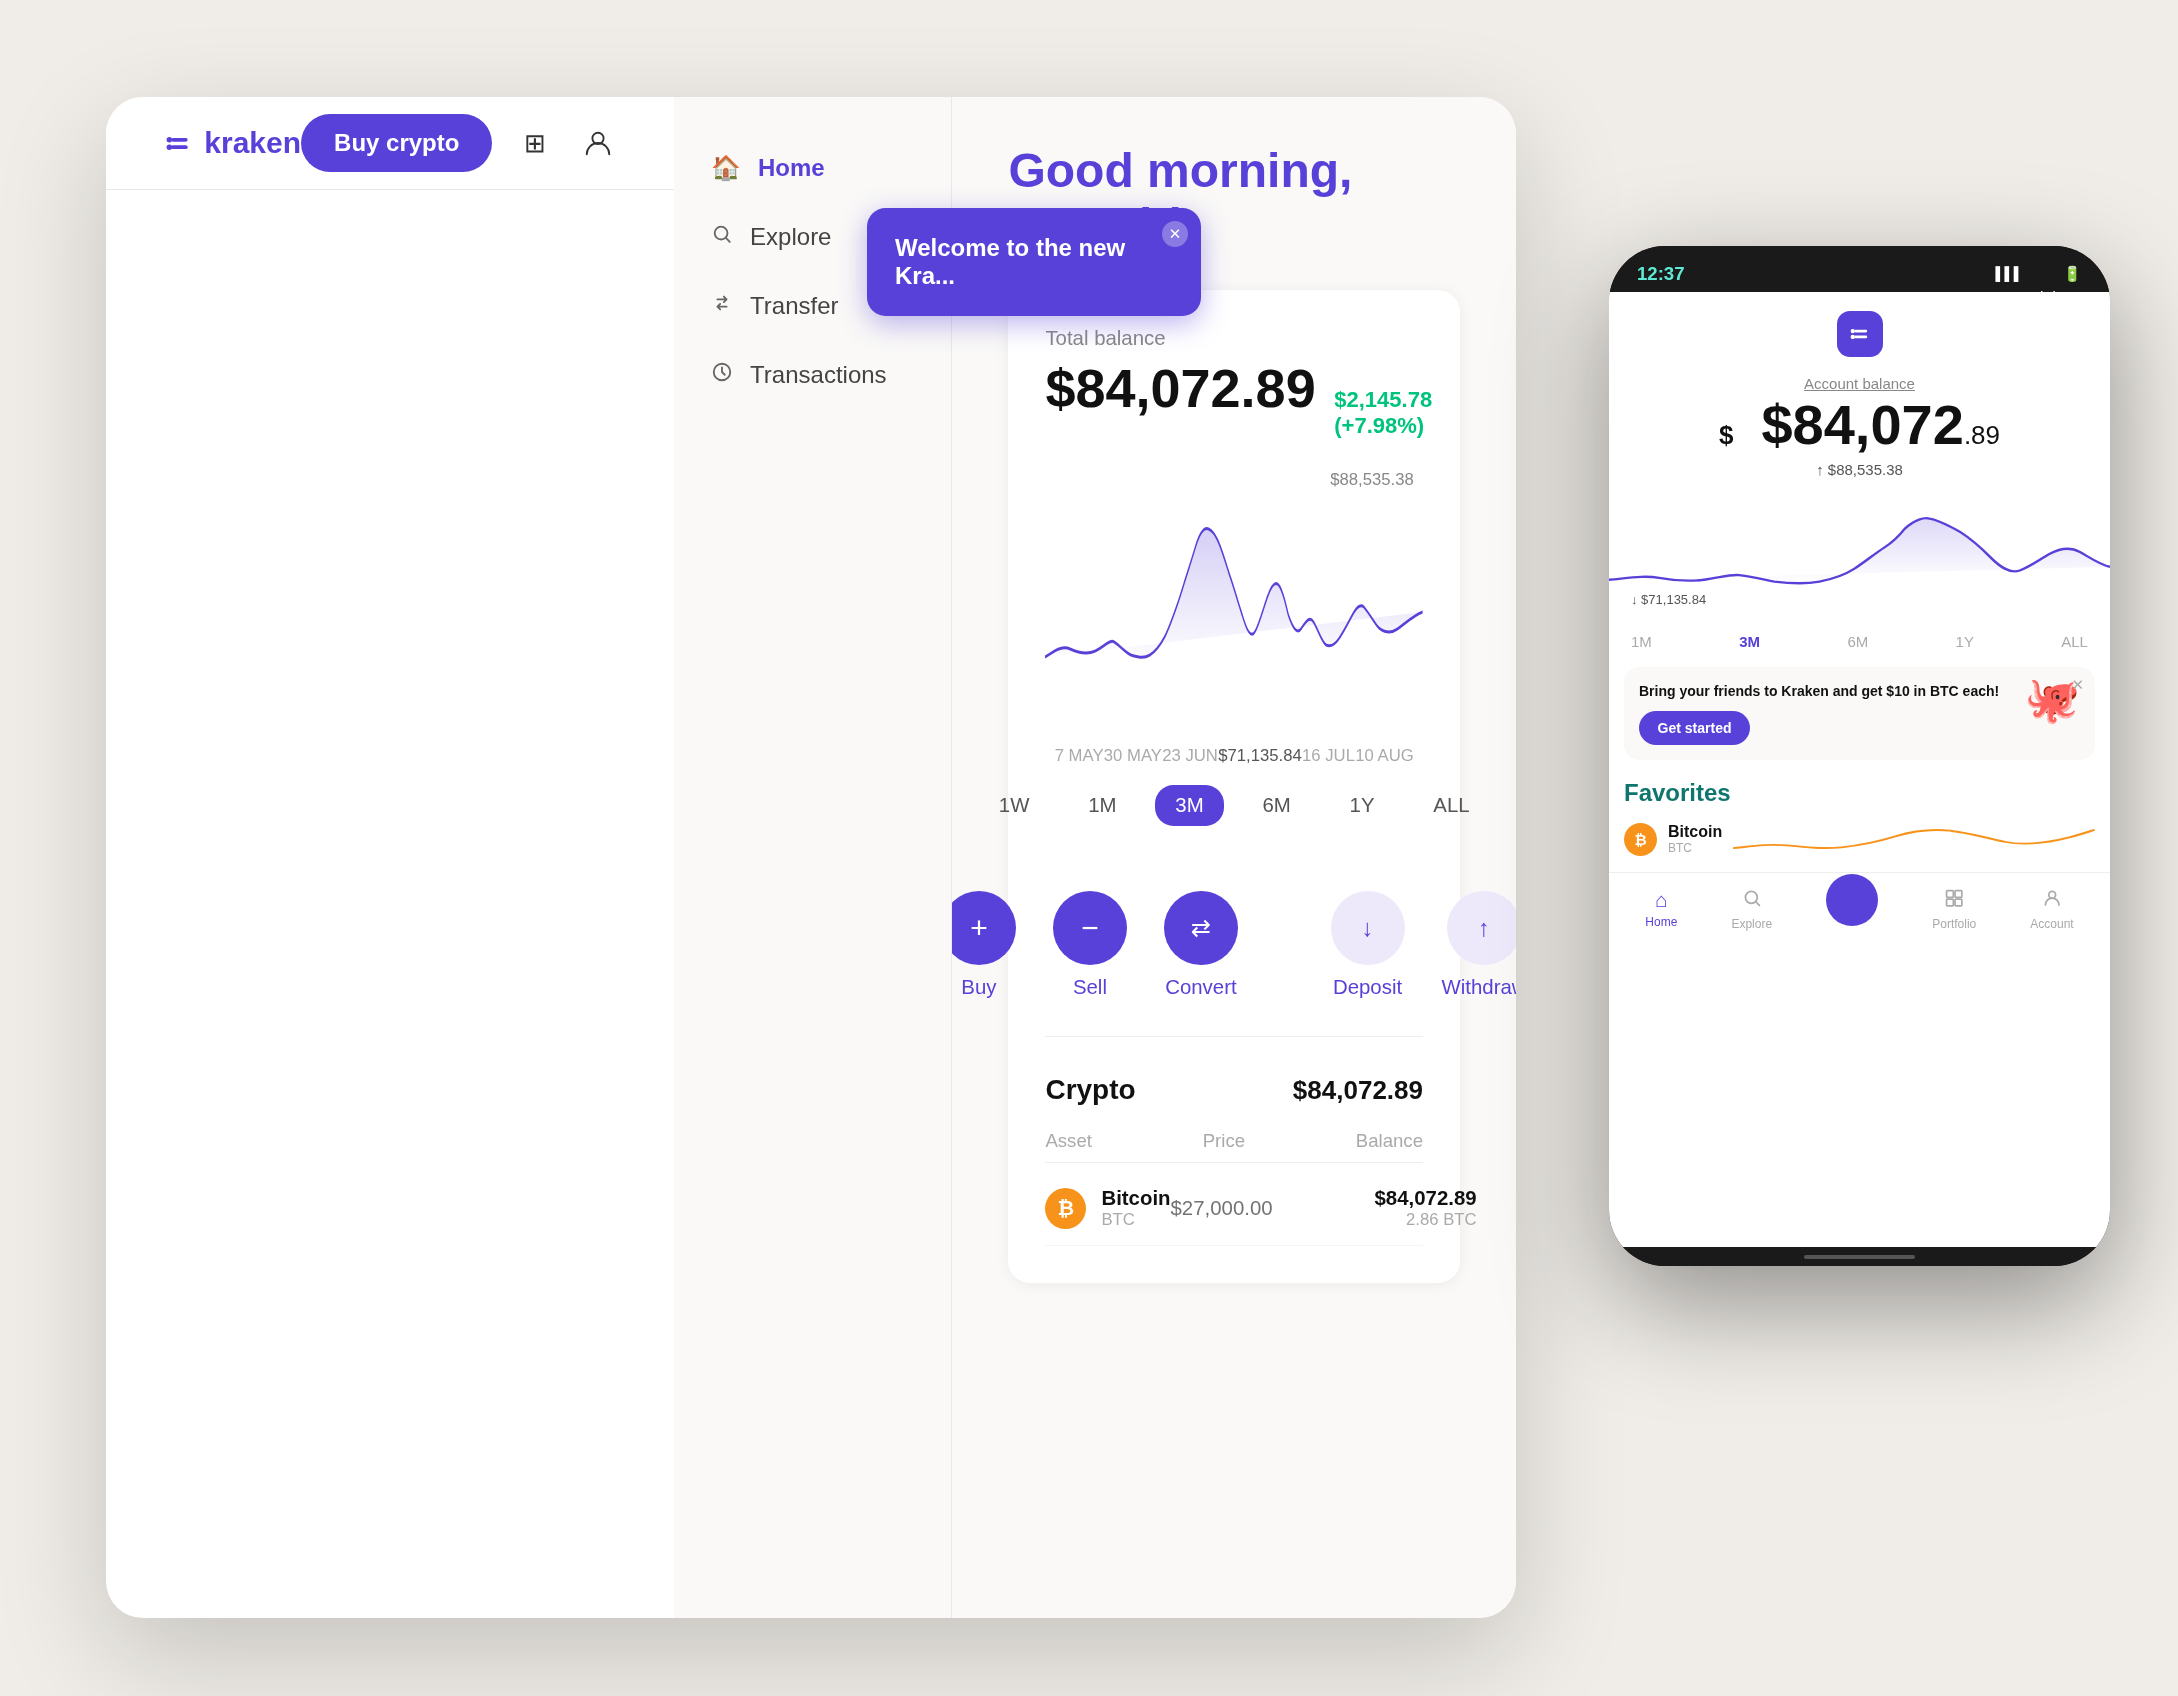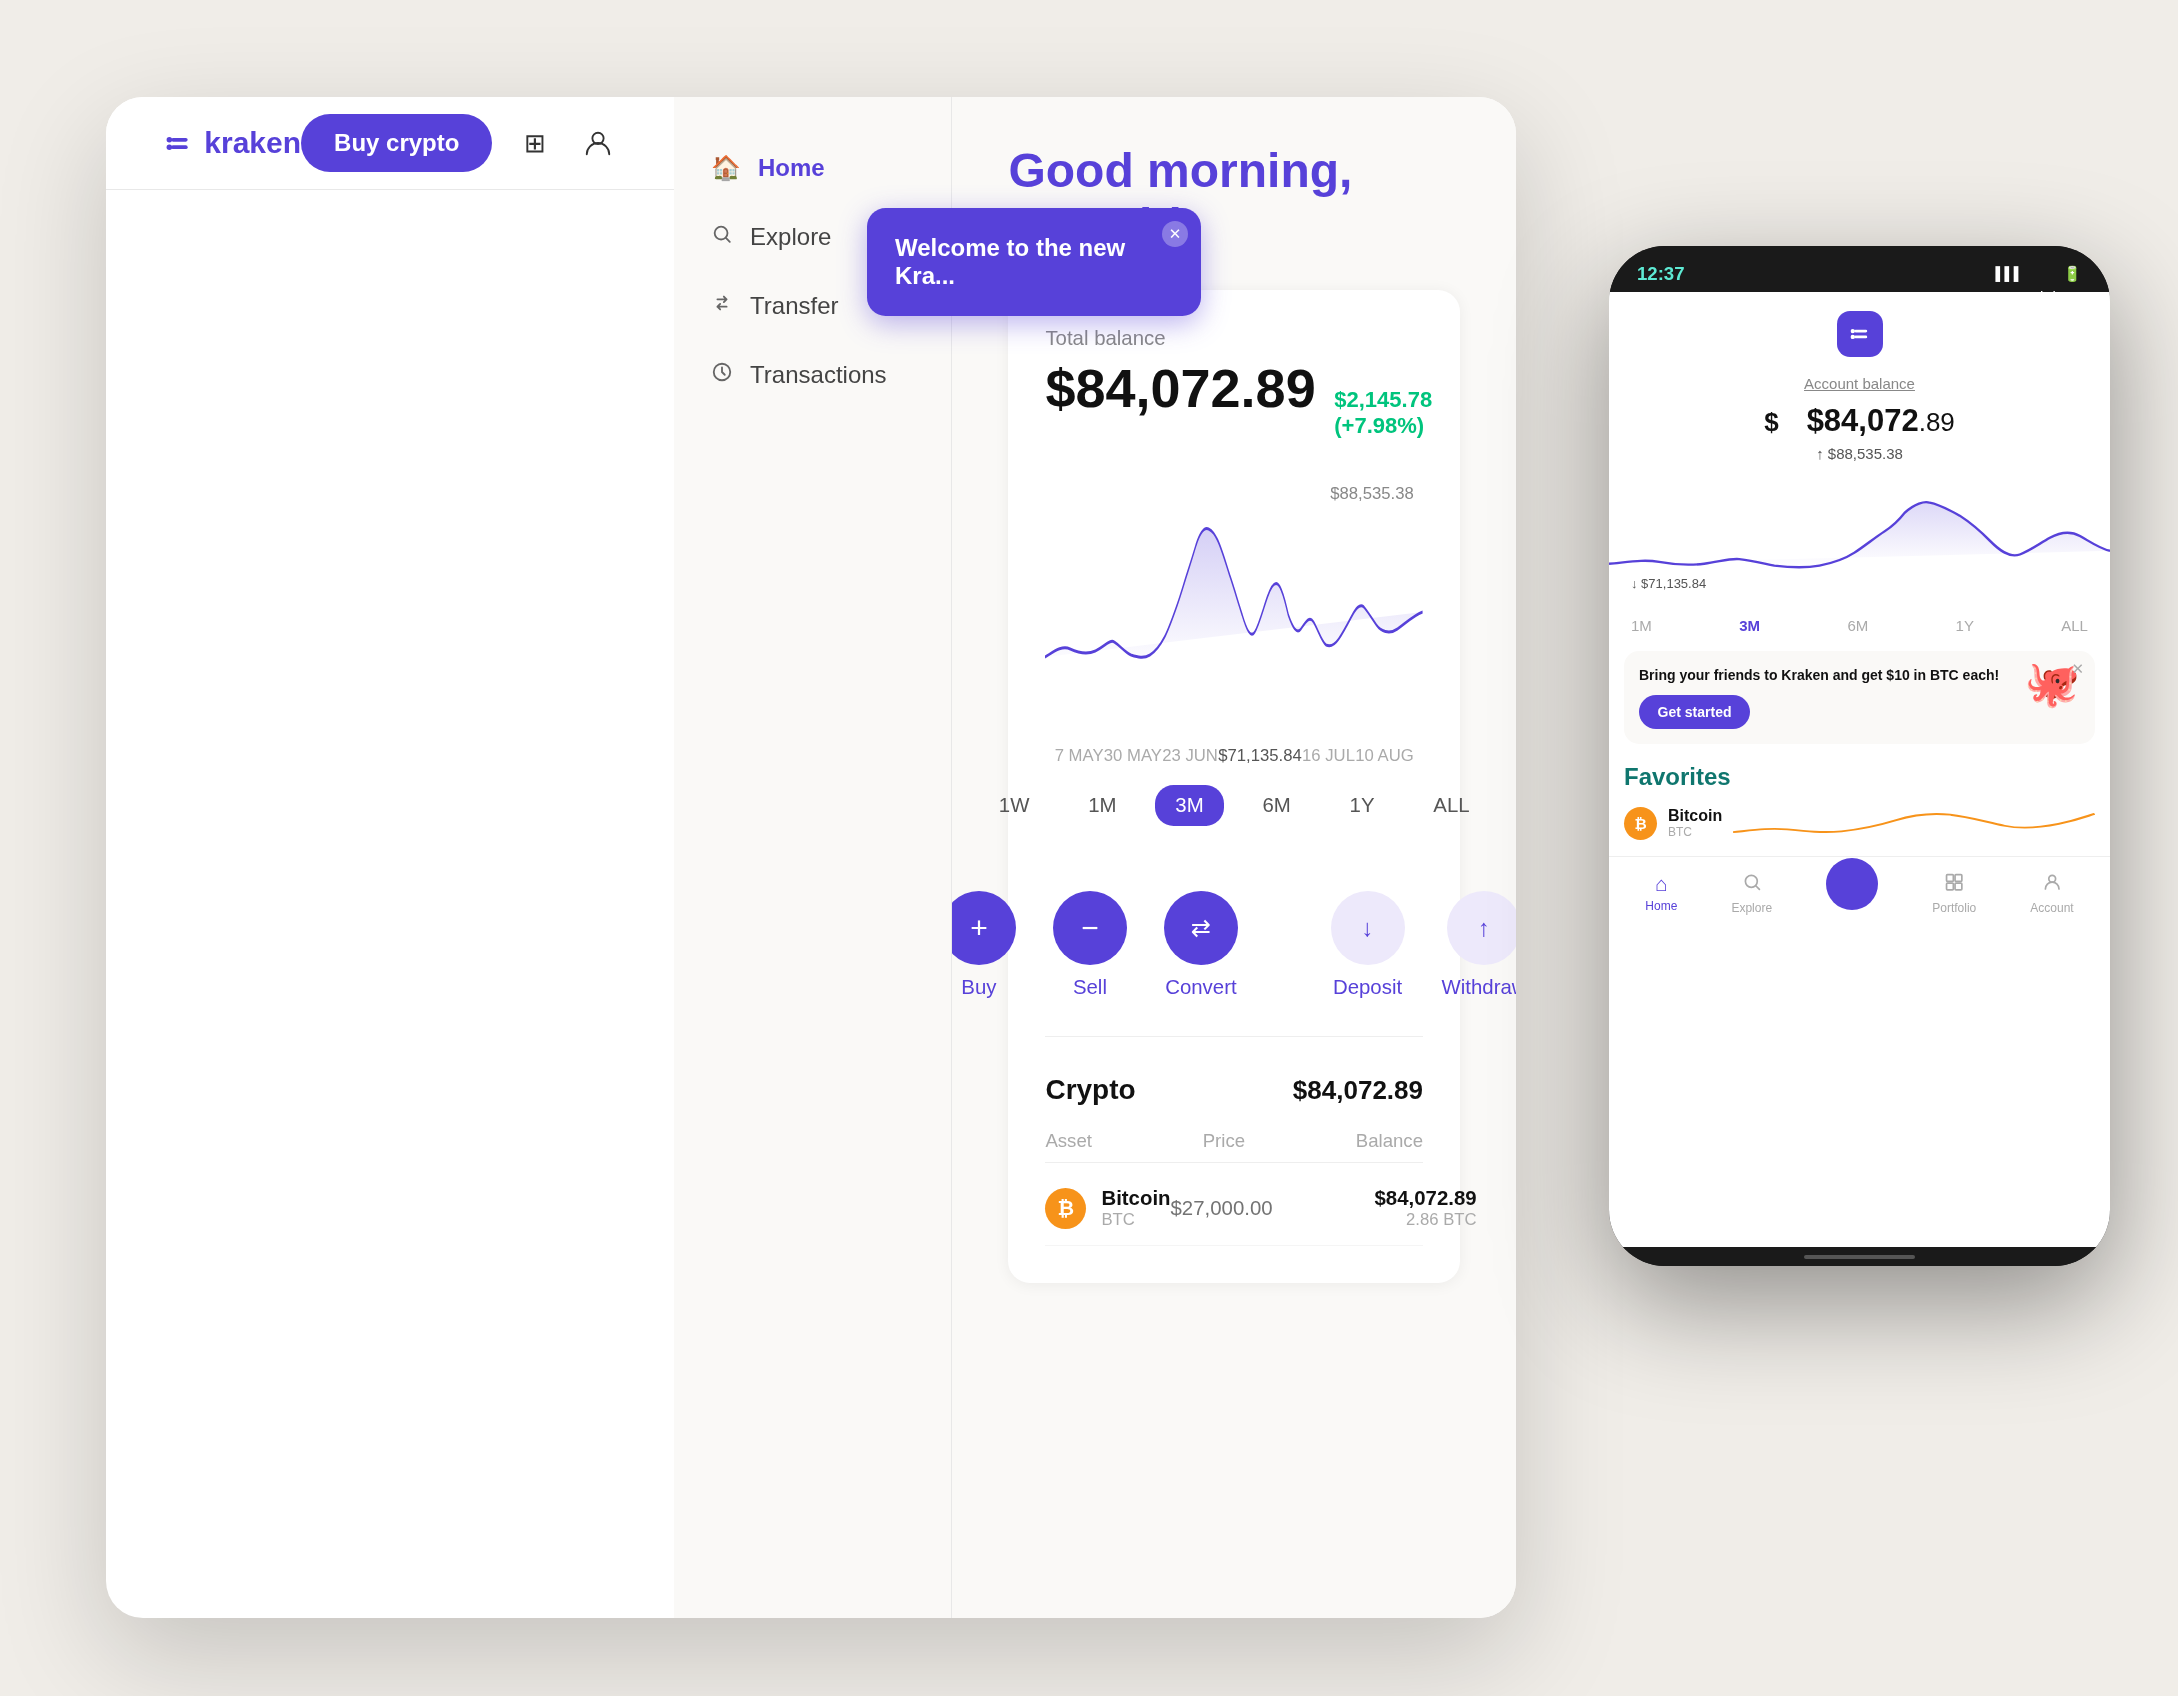--- a/index.html
+++ b/index.html
@@ -180,21 +180,21 @@
       margin-bottom: 18.6px;
     }
 
     .chart-svg {
       width: 100%;
       height: 100%;
     }
 
     .chart-label-high {
       position: absolute;
-      top: 17px;
+      top: 3px;
       right: 9.3px;
       font-size: 16.7px;
       color: #888;
     }
 
     .chart-x-labels {
       display: flex;
       justify-content: space-between;
       font-size: 16.7px;
       color: #aaa;
@@ -796,21 +796,21 @@
               <circle cx="8" cy="22" r="3"></circle>
             <rect x="10" y="12" width="18" height="4" rx="2"></rect>
             <rect x="10" y="20" width="18" height="4" rx="2"></rect>
           </svg>
         </div>
       </div>
 
       <div class="phone-balance-section">
         <div class="phone-balance-label">Account balance</div>
         <div class="phone-balance-amount">
-          <span style="font-size:26px;">$</span><span style="font-size:31px;font-weight:700;margin-left:28px;">$84,072</span><span style="font-size:26px;font-weight:400;">.89</span>
+          <span style="font-size:26px;">$</span><span style="font-size:56px;font-weight:700;margin-left:28px;">$84,072</span><span style="font-size:26px;font-weight:400;">.89</span>
         </div>
         <div class="phone-balance-high">↑ $88,535.38</div>
       </div>
 
       <div class="phone-chart">
         <svg width="100%" height="148" viewBox="0 0 500 160" preserveAspectRatio="none">
           <defs>
             <linearGradient id="phoneChartGrad" x1="0" y1="0" x2="0" y2="1">
               <stop offset="0%" stop-color="#5741d9" stop-opacity="0.2"></stop>
               <stop offset="100%" stop-color="#5741d9" stop-opacity="0.0"></stop>

